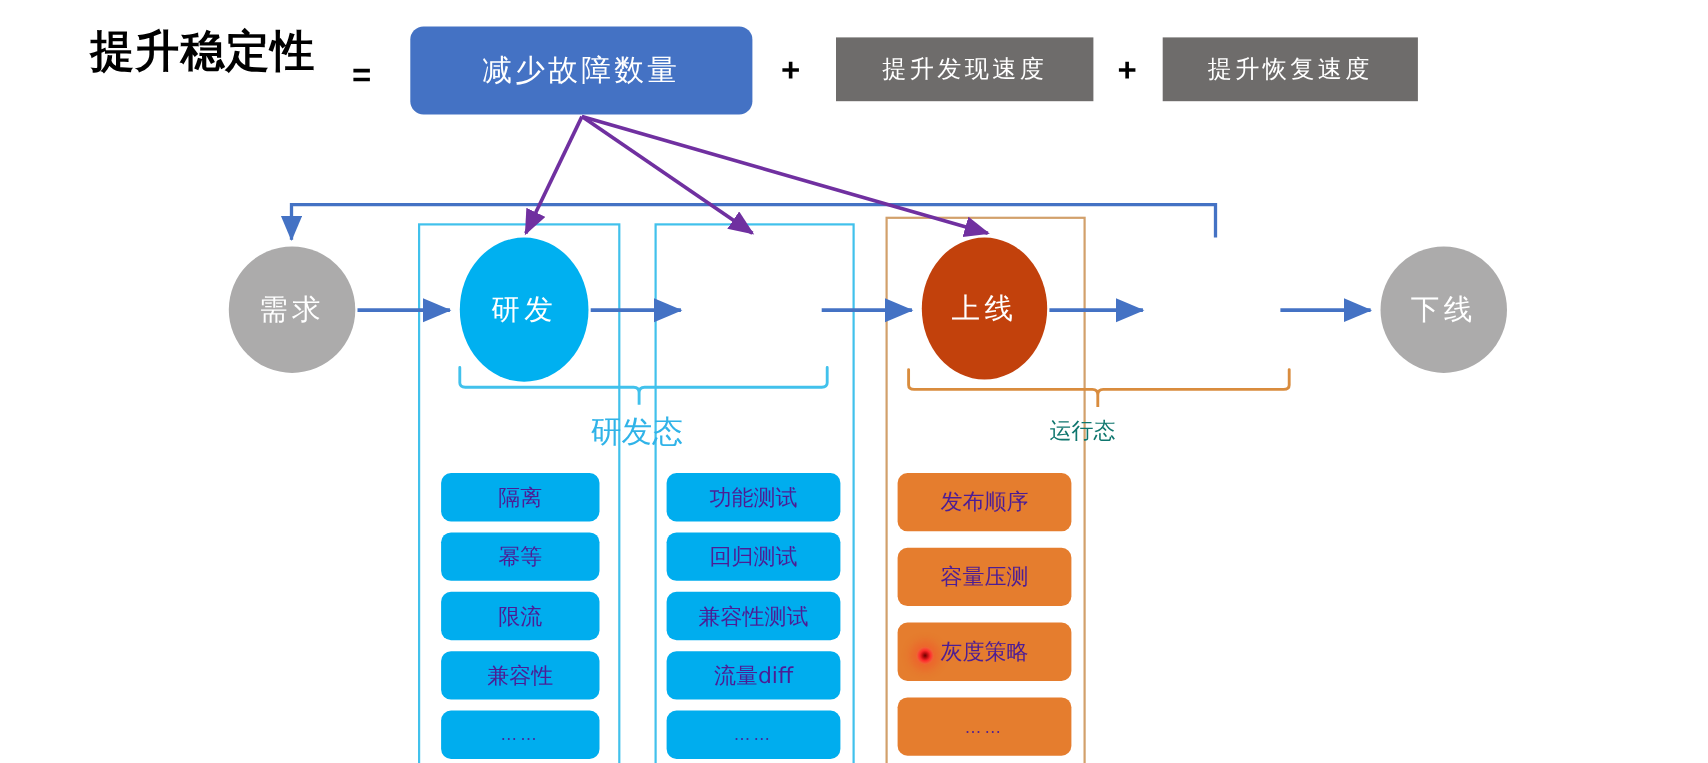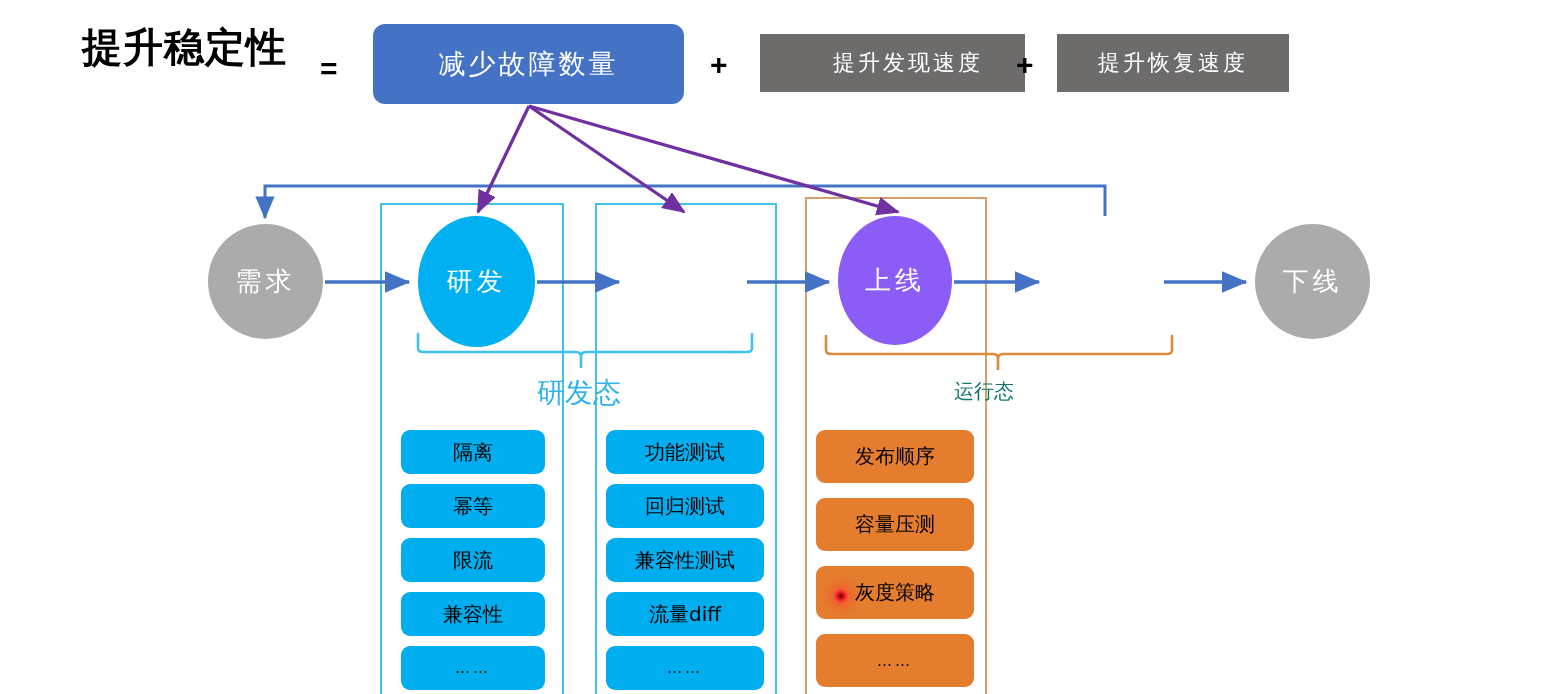--- a/index.html
+++ b/index.html
@@ -31,55 +31,55 @@
     color:#ffffff;letter-spacing:3px;white-space:nowrap;
     font-family:"DejaVu Serif","Liberation Serif",serif;
   }
   .term-box.primary{
     left:373px;top:24px;width:311px;height:80px;
     background:#4472C4;font-size:27px;border-radius:12px;
   }
   .term-box.secondary{
     background:#6E6C6B;font-size:22px;height:58px;
   }
-  #term-2{left:760px;top:34px;width:234px;padding-left:31px;}
+  #term-2{left:760px;top:34px;width:234px;}
   #term-3{left:1057px;top:34px;width:232px;}
 
   
   .node{
     position:absolute;border-radius:50%;
     display:flex;align-items:center;justify-content:center;
     color:#ffffff;white-space:nowrap;
     font-family:"DejaVu Serif","Liberation Serif",serif;
     letter-spacing:4px;
   }
   .node.grey{background:#ACABAB;}
   .node.cyan{background:#00B0F0;}
-  .node.orange{background:#8b5cf6;font-family:Liberation Serif, serif;}
+  .node.orange{background:#c2410c;font-family:Liberation Serif, serif;}
 
   #node-req   {left:208px;top:224px;width:115px;height:115px;font-size:26px;}
   #node-dev   {left:418px;top:216px;width:117px;height:131px;font-size:26px;}
   #node-test  {left:628px;top:216px;width:117px;height:131px;font-size:26px;}
   #node-launch{left:838px;top:216px;width:114px;height:129px;font-size:26px;}
   #node-run   {left:1048px;top:216px;width:114px;height:129px;font-size:26px;}
   #node-off   {left:1255px;top:224px;width:115px;height:115px;font-size:26px;}
 
   
   .phase-label{
     position:absolute;white-space:nowrap;line-height:1;
     font-family:"DejaVu Sans","Liberation Sans",sans-serif;
   }
   #phase-dev{left:537px;top:379px;font-size:28px;color:#30B3E8;}
   #phase-run{left:954px;top:381px;font-size:20px;color:#0f766e;}
 
   
   .pill-col{position:absolute;display:flex;flex-direction:column;}
   .pill{
     display:flex;align-items:center;justify-content:center;
-    border-radius:9px;color:#000000;white-space:nowrap;
+    border-radius:9px;color:#4c1d95;white-space:nowrap;
     font-family:"DejaVu Sans","Liberation Sans",sans-serif;
     position:relative;
   }
   .pill.cyan{background:#00ADEE;}
   .pill.orange{background:#E57D2E;}
   .pill .dots{letter-spacing:3px;font-size:15px;opacity:.92;}
 
   #col-dev {left:401px;top:430px;width:144px;}
   #col-test{left:606px;top:430px;width:158px;}
   #col-ops {left:816px;top:430px;width:158px;}

